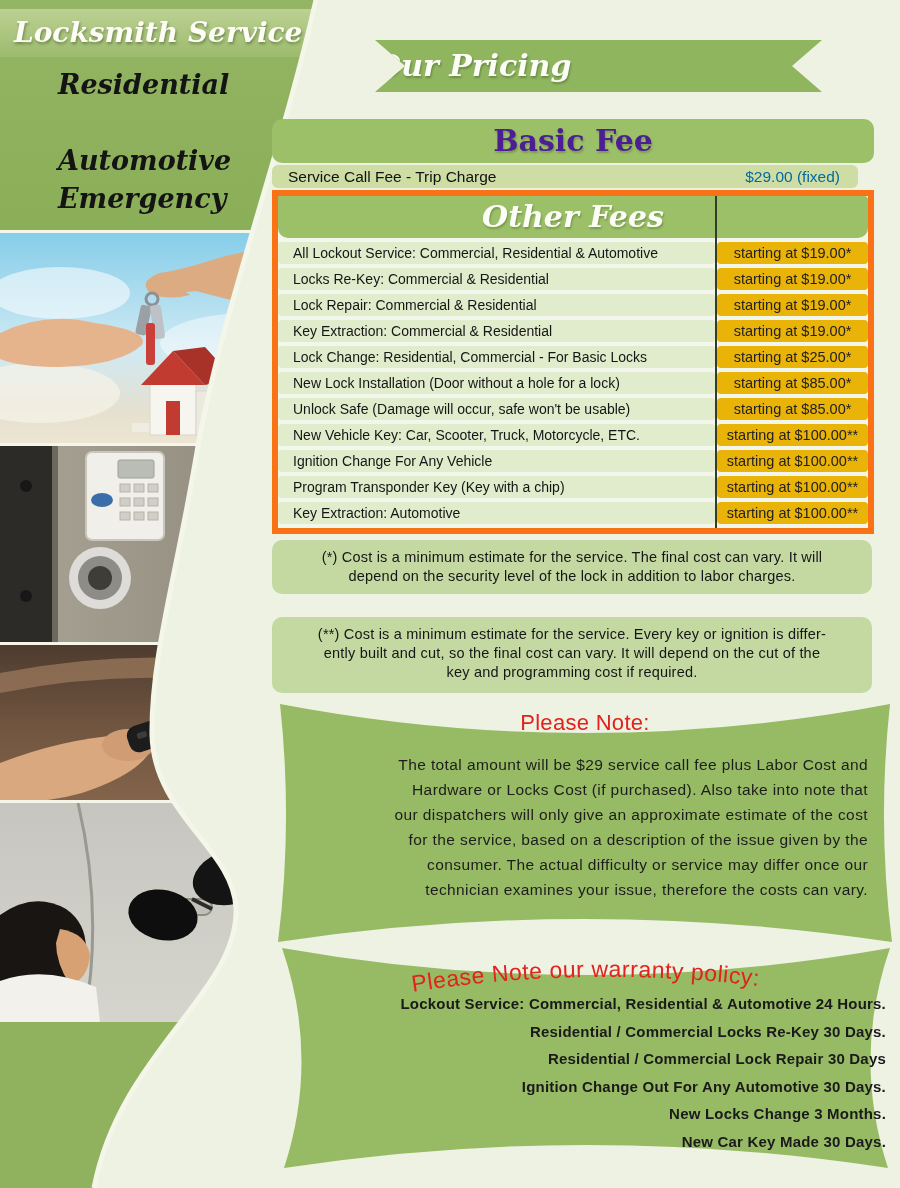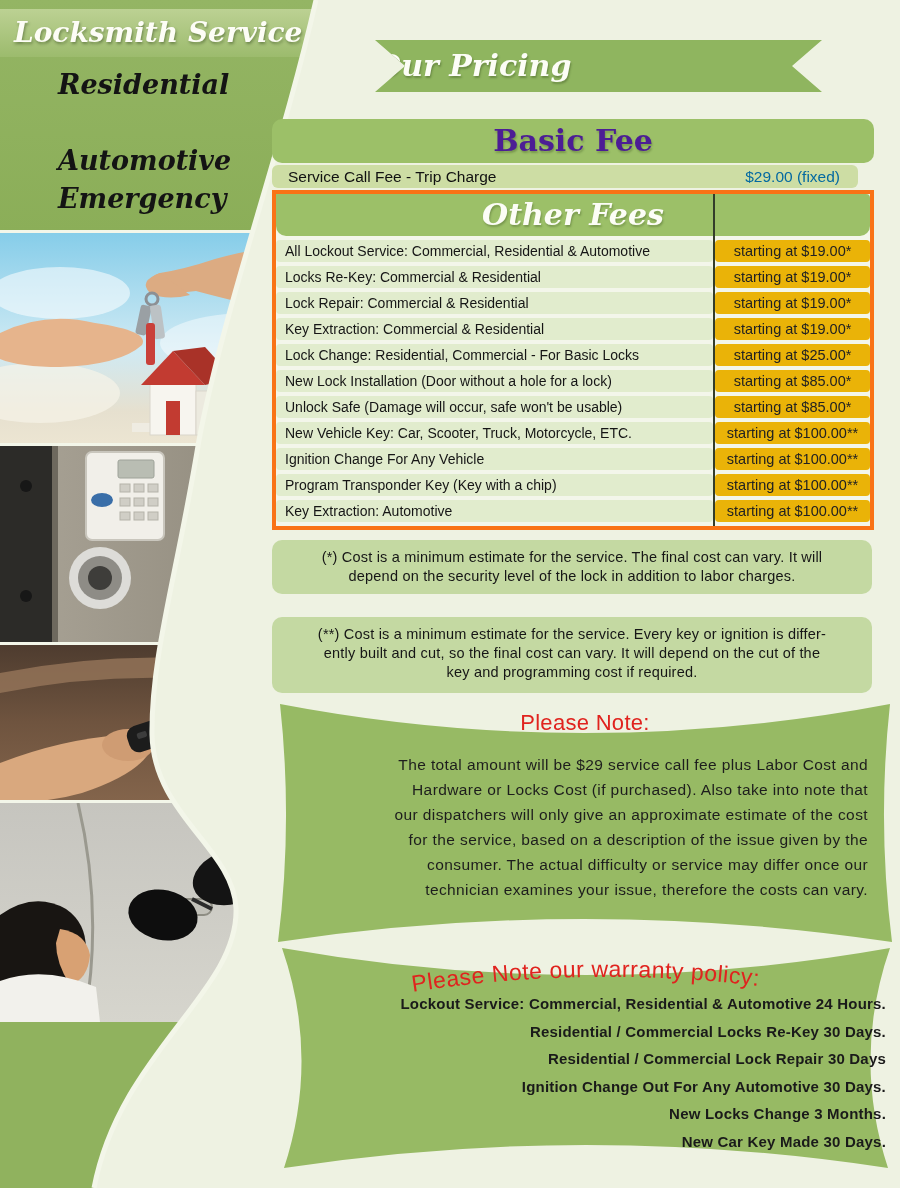--- a/index.html
+++ b/index.html
@@ -32,27 +32,27 @@
   #basic-bar{position:absolute;left:272px;top:119px;width:602px;height:44px;border-radius:10px;
     background:#9cc068;}
   #basic-bar .t{font-family:"DejaVu Serif",serif;font-weight:bold;color:#4c1d95;
     font-size:30px;line-height:44px;text-align:center;text-shadow:1px 2px 2px rgba(40,60,20,.3);}
   #basic-row{position:absolute;left:272px;top:165px;width:586px;height:23px;border-radius:6px;
     background:#cddda4;display:flex;align-items:center;}
   #basic-row .lbl{padding-left:16px;font-size:15.5px;color:#111;flex:1;}
   #basic-row .prc{padding-right:18px;font-size:15.5px;color:#0369a1;}
   
   #fees{position:absolute;left:272px;top:190px;width:602px;background:#f3f6ea;
-    border:4px solid #f97316;box-sizing:border-box;padding-bottom:4px;}
+    border:6px solid #f97316;box-sizing:border-box;padding-bottom:4px;}
   #fees .thead{height:42px;background:#9cc068;border-radius:0 4px 10px 10px;}
   #fees .thead .t{font-family:"DejaVu Serif",serif;font-style:italic;font-weight:bold;color:#fcfdf6;
     font-size:30px;line-height:42px;text-align:center;text-shadow:1px 2px 2px rgba(40,60,20,.3);}
   .frow{display:flex;height:22px;margin-top:4px;}
   .fcell-l{flex:0 0 437px;background:#e1eccd;border-radius:4px;display:flex;align-items:center;
-    padding-left:9px;box-sizing:border-box;font-size:14px;color:#151515;}
+    padding-left:15px;box-sizing:border-box;font-size:14px;color:#151515;}
   .fcell-r{flex:1;background:#eab308;border-radius:4px;margin-left:2px;display:flex;
     align-items:center;justify-content:center;font-size:14.5px;color:#222;}
   #col-divider{position:absolute;left:437px;top:0;bottom:0;width:2px;background:#333d2a;}
   
   .note{position:absolute;left:272px;width:600px;border-radius:10px;background:#c4d9a2;
     text-align:center;color:#161616;font-size:14.5px;line-height:19px;padding-top:8px;
     box-sizing:border-box;letter-spacing:.2px;}
   
   .banner-svg{position:absolute;}
   .banner-title{position:absolute;text-align:center;color:#e0231e;font-size:22px;font-weight:normal;

